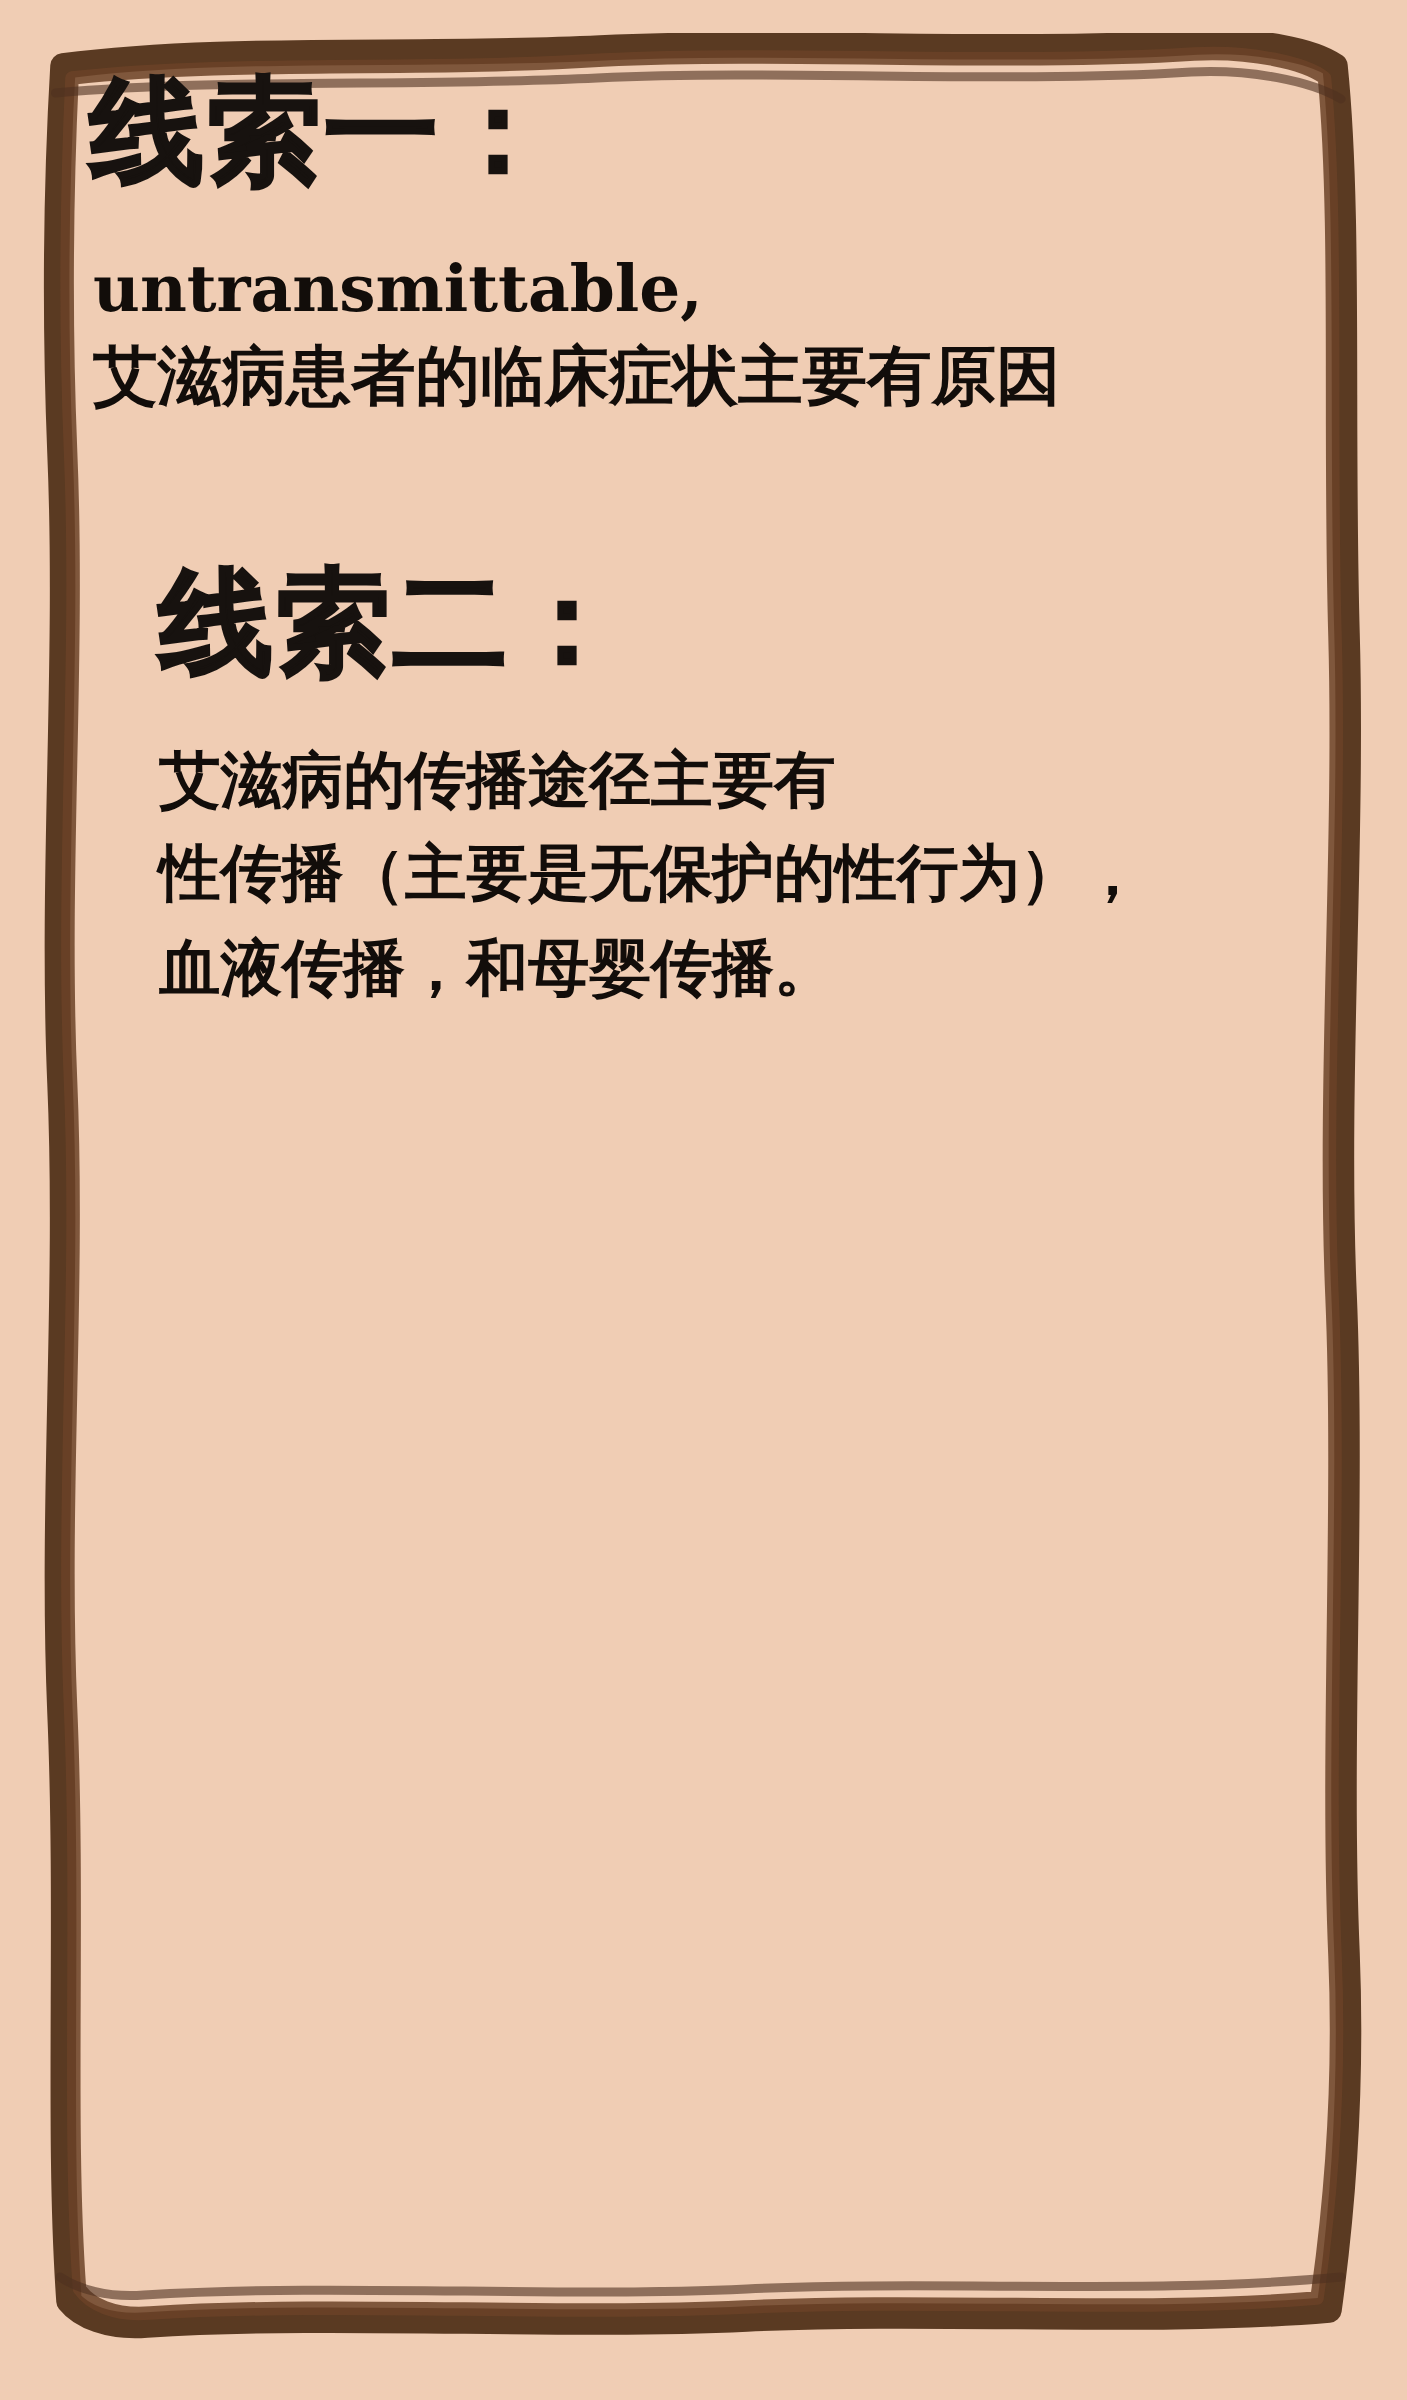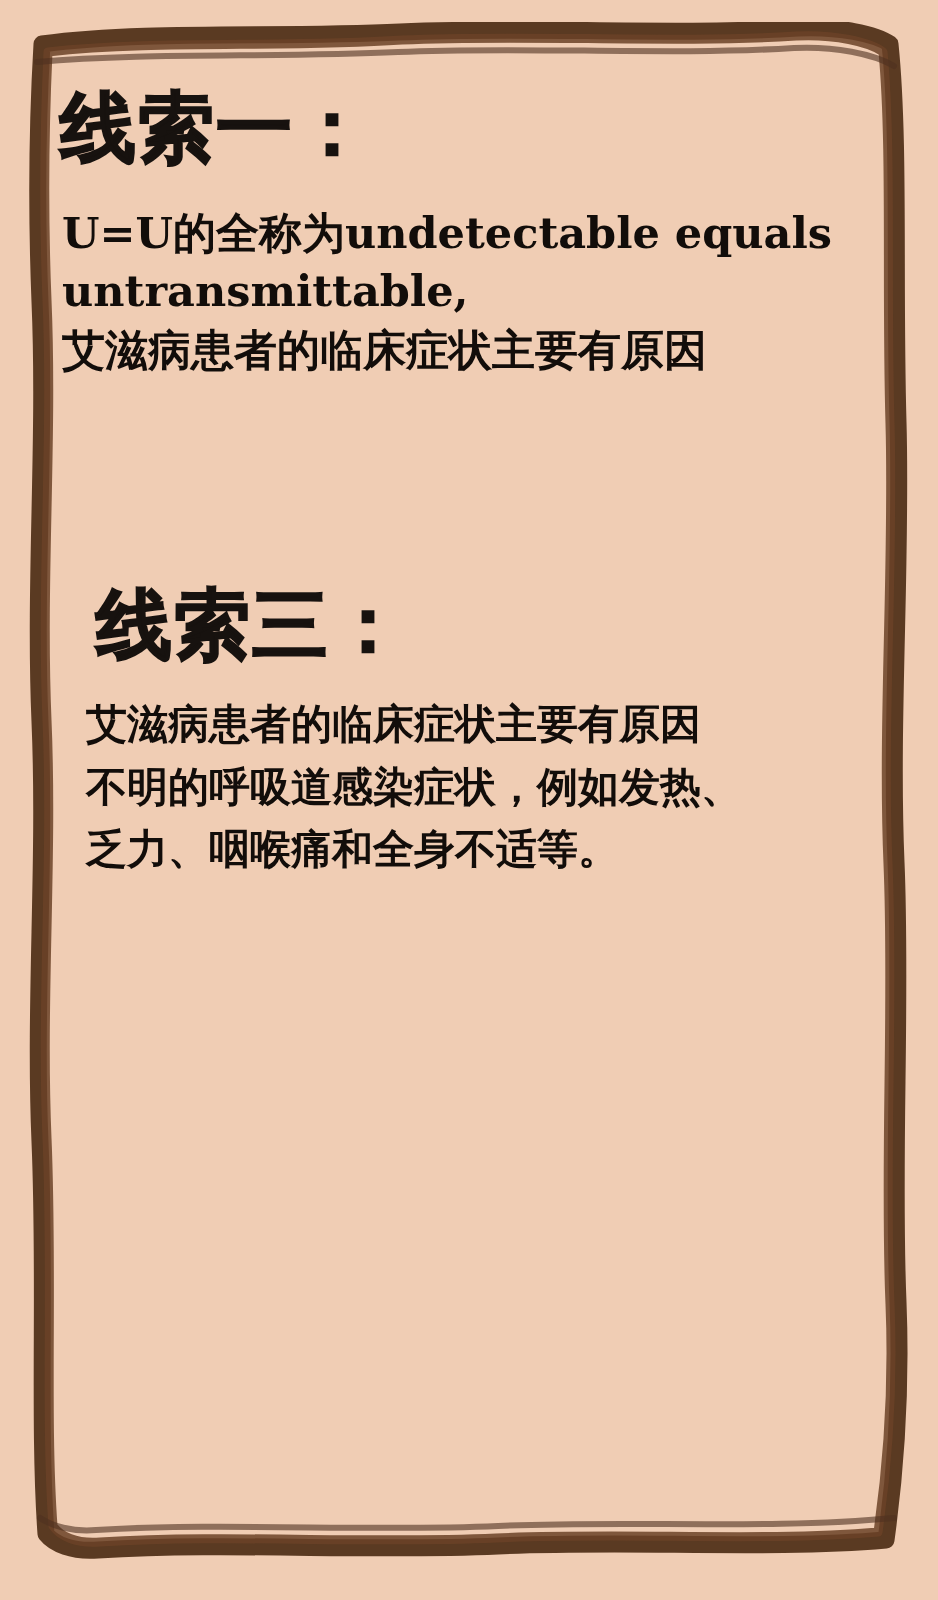--- a/index.html
+++ b/index.html
@@ -34,21 +34,21 @@
     width: 100%;
     height: 100%;
   }
   .content {
     position: absolute;
     left: 0;
     top: 0;
     width: 938px;
     height: 1600px;
     box-sizing: border-box;
-    padding: 90px 60px 60px 60px;
+    padding: 50px 60px 60px 60px;
   }
   .block {
     margin-bottom: 0;
   }
   .heading {
     color: #17120f;
     font-weight: bold;
     font-size: 76px;
     line-height: 1.0;
     letter-spacing: 2px;
@@ -106,34 +106,33 @@
       <path d="M9,40 C120,30 248,36 370,30 C498,24 638,34 766,26 C806,24 846,32 866,44" fill="none" stroke="#4e3120" stroke-width="6" stroke-linecap="round" opacity="0.6"></path>
       <path d="M866,1496 C740,1508 600,1498 470,1504 C340,1510 200,1500 68,1508 C44,1510 24,1504 12,1496" fill="none" stroke="#4e3120" stroke-width="6" stroke-linecap="round" opacity="0.6"></path>
     </svg>
   </div>
 
   <div class="content">
 
     <div class="block">
       <div class="heading h1">线索一：</div>
       <div class="body-text b1">
-        <span class="line">U=U的全称为undetectable equals</span>
         <span class="line">untransmittable,</span>
         <span class="line">艾滋病患者的临床症状主要有原因</span>
       </div>
     </div>
 
     <div class="gap-1"></div>
 
+    <div class="block">
+      <div class="heading h2">线索二：</div>
+      <div class="body-text b2">
+        <span class="line">艾滋病的传播途径主要有</span>
+        <span class="line">性传播（主要是无保护的性行为），</span>
+        <span class="line">血液传播，和母婴传播。</span>
+      </div>
+    </div>
 
     <div class="gap-2"></div>
 
-    <div class="block">
-      <div class="heading h3">线索三：</div>
-      <div class="body-text b3">
-        <span class="line">艾滋病患者的临床症状主要有原因</span>
-        <span class="line">不明的呼吸道感染症状，例如发热、</span>
-        <span class="line">乏力、咽喉痛和全身不适等。</span>
-      </div>
-    </div>
 
   </div>
 </div>
 
 </body></html>

